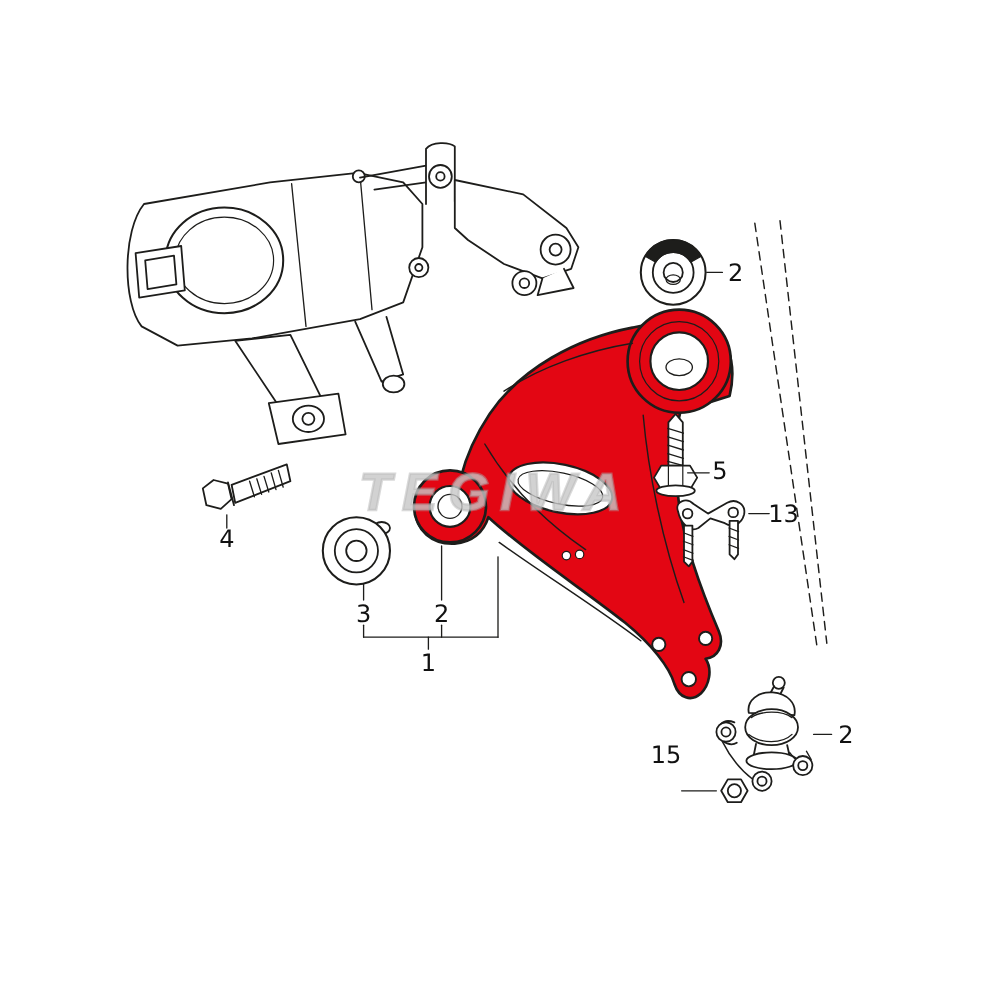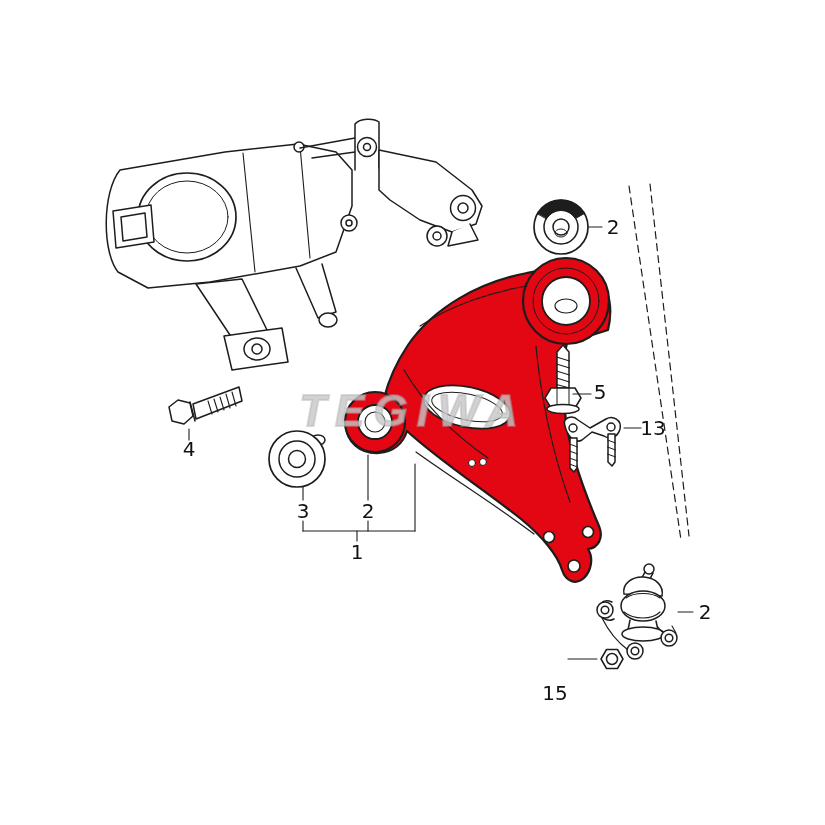--- a/index.html
+++ b/index.html
@@ -178,15 +178,15 @@
 <div class="watermark">TEGIWA</div>
 
 <span class="plabel" style="left:613px;top:227px">2</span>
 <span class="plabel" style="left:189px;top:449px">4</span>
 <span class="plabel" style="left:600px;top:392px">5</span>
 <span class="plabel" style="left:653px;top:428px">13</span>
 <span class="plabel" style="left:303px;top:511px">3</span>
 <span class="plabel" style="left:368px;top:511px">2</span>
 <span class="plabel" style="left:357px;top:552px">1</span>
 <span class="plabel" style="left:705px;top:612px">2</span>
-<span class="plabel" style="left:555px;top:693px">15</span>
+<span class="plabel" style="left:555px;top:629px">15</span>
 
 </div>
 
 </body></html>

